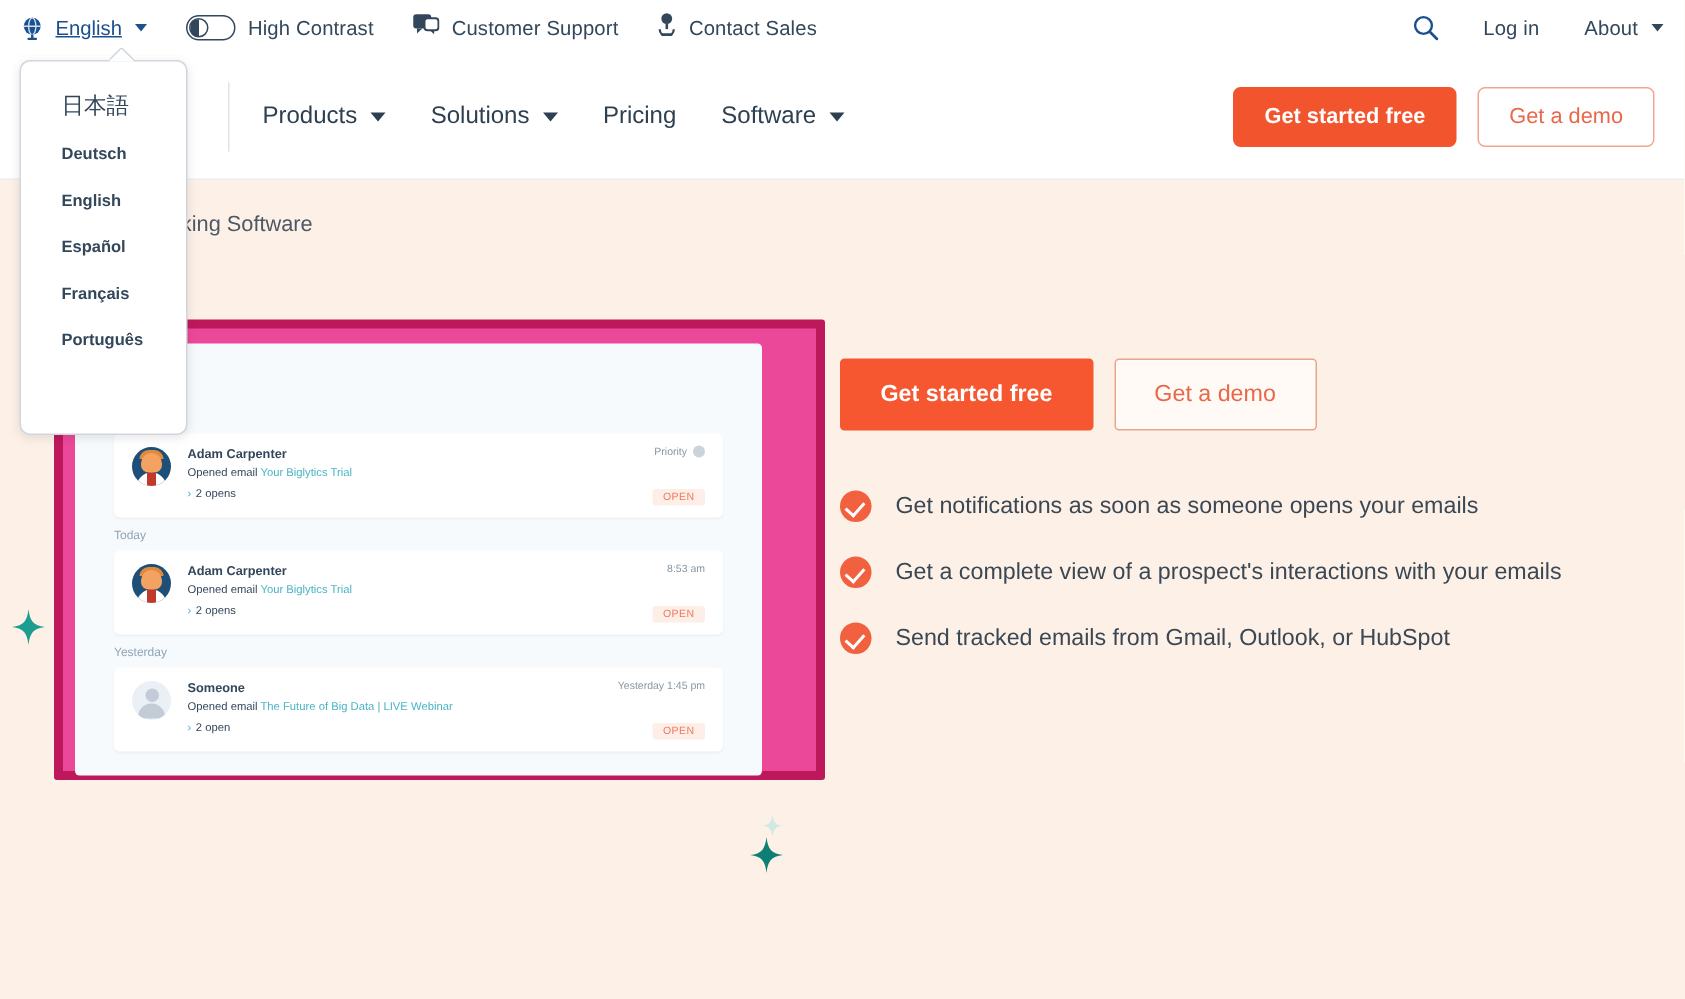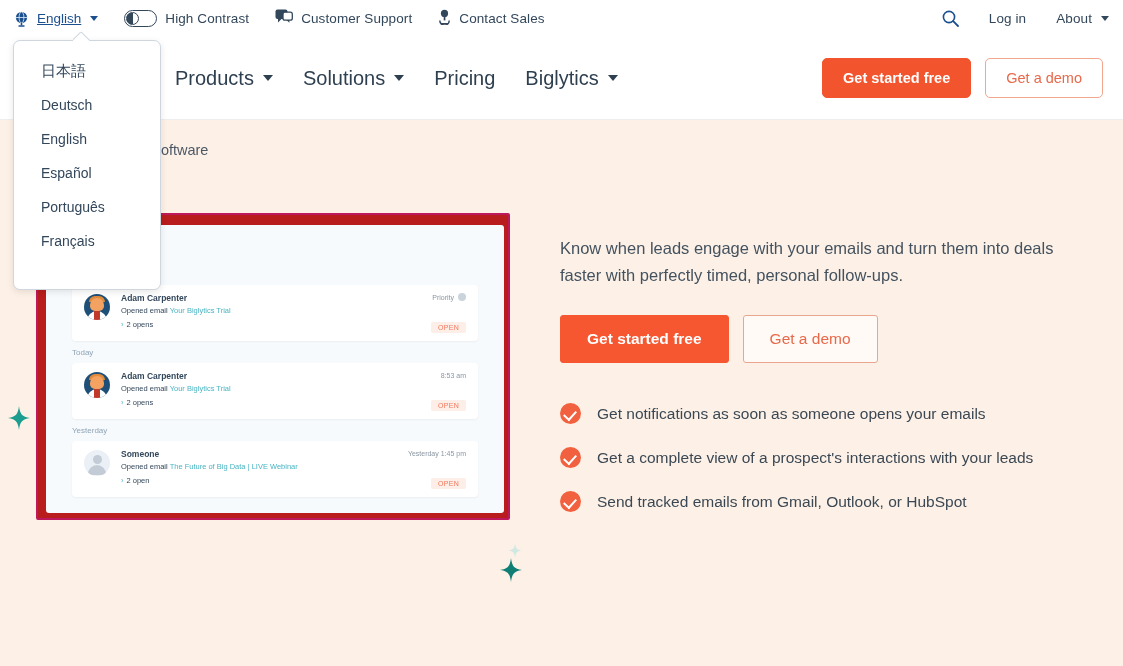--- a/index.html
+++ b/index.html
@@ -43,64 +43,64 @@
 
   
   .mainnav {
     position: absolute; top: 37px; left: 0; width: 1123px; height: 83px;
     background: #ffffff; display: flex; align-items: center; z-index: 30;
     border-bottom: 1px solid #eee;
   }
   .logo-slot { width: 130px; height: 40px; margin-left: 18px; position: relative; }
   .nav-divider { width: 1px; height: 46px; background: #dfe3eb; margin: 0 22px 0 4px; }
   .nav-links { display: flex; align-items: center; gap: 30px; }
-  .nav-link { display: flex; align-items: center; gap: 9px; font-size: 20px; color: #2e3f50; cursor: pointer; }
+  .nav-link { display: flex; align-items: center; gap: 9px; font-size: 16px; color: #2e3f50; cursor: pointer; }
   .nav-chev {
     width: 0; height: 0; border-left: 5px solid transparent;
     border-right: 5px solid transparent; border-top: 6px solid #2e3f50;
   }
   .nav-ctas { margin-left: auto; margin-right: 20px; display: flex; align-items: center; gap: 14px; }
   .btn {
     font-size: 14.5px; font-weight: bold; border-radius: 4px;
     display: inline-flex; align-items: center; justify-content: center; cursor: pointer;
     font-family: "Liberation Sans", sans-serif;
   }
   .btn-primary-sm { background: #f2542d; color: #fff; padding: 0 20px; height: 40px; border: 1.5px solid #f2542d; border-radius:5px; }
   .btn-outline-sm { background: #fff; color: #e8684a; padding: 0 20px; height: 40px; border: 1.5px solid #f2a68e; border-radius:5px; font-weight:normal; }
 
   
   .lang-dropdown {
-    position: absolute; left: 13px; top: 40px; width: 148px; height: 250px;
+    position: absolute; left: 13px; top: 40px; width: 112px; height: 250px;
     background: #ffffff; border: 1px solid #cfd6de; border-radius: 7px;
     z-index: 60; padding: 12px 0 8px 0;
     box-shadow: 0 2px 7px rgba(0,0,0,.10);
   }
   .lang-caret {
     position: absolute; left: 59px; top: -9px; width: 17px; height: 9px; overflow: hidden;
   }
   .lang-caret:before {
     content: ""; position: absolute; left: 1px; top: 2px; width: 13px; height: 13px;
     background: #fff; border-left: 1px solid #cfd6de; border-top: 1px solid #cfd6de;
     transform: rotate(45deg);
   }
   .lang-item {
-    padding: 10px 0 10px 27px; font-size: 14px; font-weight: normal; color: #33475b;
+    padding: 10px 0 10px 27px; font-size: 11px; font-weight: bold; color: #33475b;
     cursor: pointer; line-height: 1;
   }
   .lang-item.jp { font-weight: normal; font-size: 15px; }
 
   
   .hero { position: absolute; top: 120px; left: 0; width: 1123px; height: 546px; background: #fdf1e7; overflow:hidden; }
   .breadcrumb {
     position: absolute; left: 40px; top: 22px; font-size: 14.5px; color: #4c5866;
   }
 
   .hero-media {
-    position: absolute; left: 36px; top: 93px; width: 474px; height: 307px;
-    background: #b91c1c; border: 2px solid #be185d; border-radius: 2px;
+    position: absolute; left: 36px; top: 93px; width: 514px; height: 307px;
+    background: #ec4899; border: 6px solid #be185d; border-radius: 2px;
   }
   .app-shot {
     position: absolute; left: 8px; top: 10px; width: 458px; height: 288px;
     background: #f7fafc; border-radius: 3px; overflow: hidden;
   }
   .shot-header { height: 60px; }
   .email-row {
     position: relative; margin: 0 26px 0 26px; background: #ffffff; border-radius: 4px;
     height: 56px; box-shadow: 0 1px 2px rgba(0,0,0,.05);
   }
@@ -239,21 +239,21 @@
         <span class="nav-chev"></span>
       </div>
       <div class="nav-link">
         <span>Solutions</span>
         <span class="nav-chev"></span>
       </div>
       <div class="nav-link">
         <span>Pricing</span>
       </div>
       <div class="nav-link">
-        <span>Biglytics</span>
+        <span>Software</span>
         <span class="nav-chev"></span>
       </div>
     </div>
     <div class="nav-ctas">
       <div class="btn btn-primary-sm">Get started free</div>
       <div class="btn btn-outline-sm">Get a demo</div>
     </div>
   </div>
 
   <div class="hero">
@@ -332,45 +332,44 @@
             <span class="lnk">The Future of Big Data | LIVE Webinar</span>
           </span>
           <span class="row-opens"><span class="arrow">›</span><span>2 open</span></span>
           <span class="row-time">Yesterday 1:45 pm</span>
           <span class="row-badge">OPEN</span>
         </div>
       </div>
     </div>
 
     <div class="hero-copy">
-      <p class="hero-sub">Know when leads engage with your emails and turn them into deals faster with perfectly timed, personal follow-ups.</p>
       <div class="hero-ctas">
         <div class="btn btn-primary-lg">Get started free</div>
         <div class="btn btn-outline-lg">Get a demo</div>
       </div>
       <div class="bullets">
         <div class="bullet">
           <span class="check"></span>
           <span class="bullet-text">Get notifications as soon as someone opens your emails</span>
         </div>
         <div class="bullet">
           <span class="check"></span>
-          <span class="bullet-text">Get a complete view of a prospect's interactions with your leads</span>
+          <span class="bullet-text">Get a complete view of a prospect's interactions with your emails</span>
         </div>
         <div class="bullet">
           <span class="check"></span>
           <span class="bullet-text">Send tracked emails from Gmail, Outlook, or HubSpot</span>
         </div>
       </div>
     </div>
   </div>
 
   <div class="lang-dropdown">
     <span class="lang-caret"></span>
     <div class="lang-item jp">日本語</div>
     <div class="lang-item">Deutsch</div>
     <div class="lang-item">English</div>
     <div class="lang-item">Español</div>
+    <div class="lang-item">Français</div>
     <div class="lang-item">Português</div>
-    <div class="lang-item">Français</div>
   </div>
 
 </div>
 
 </body></html>

